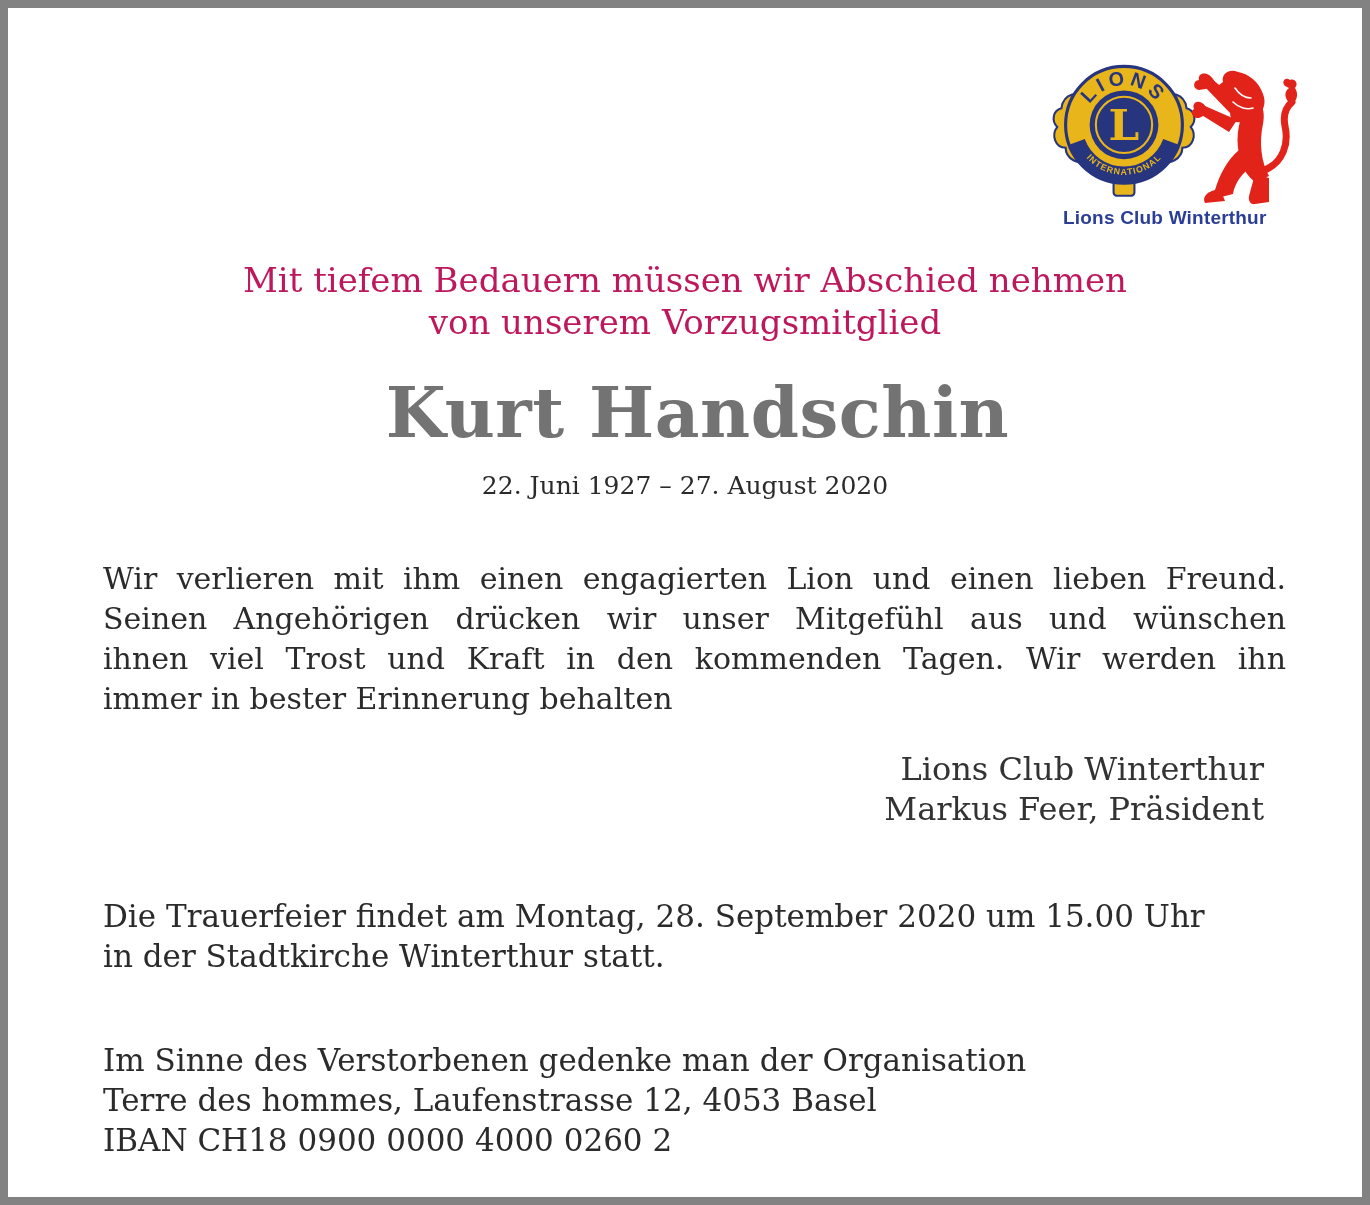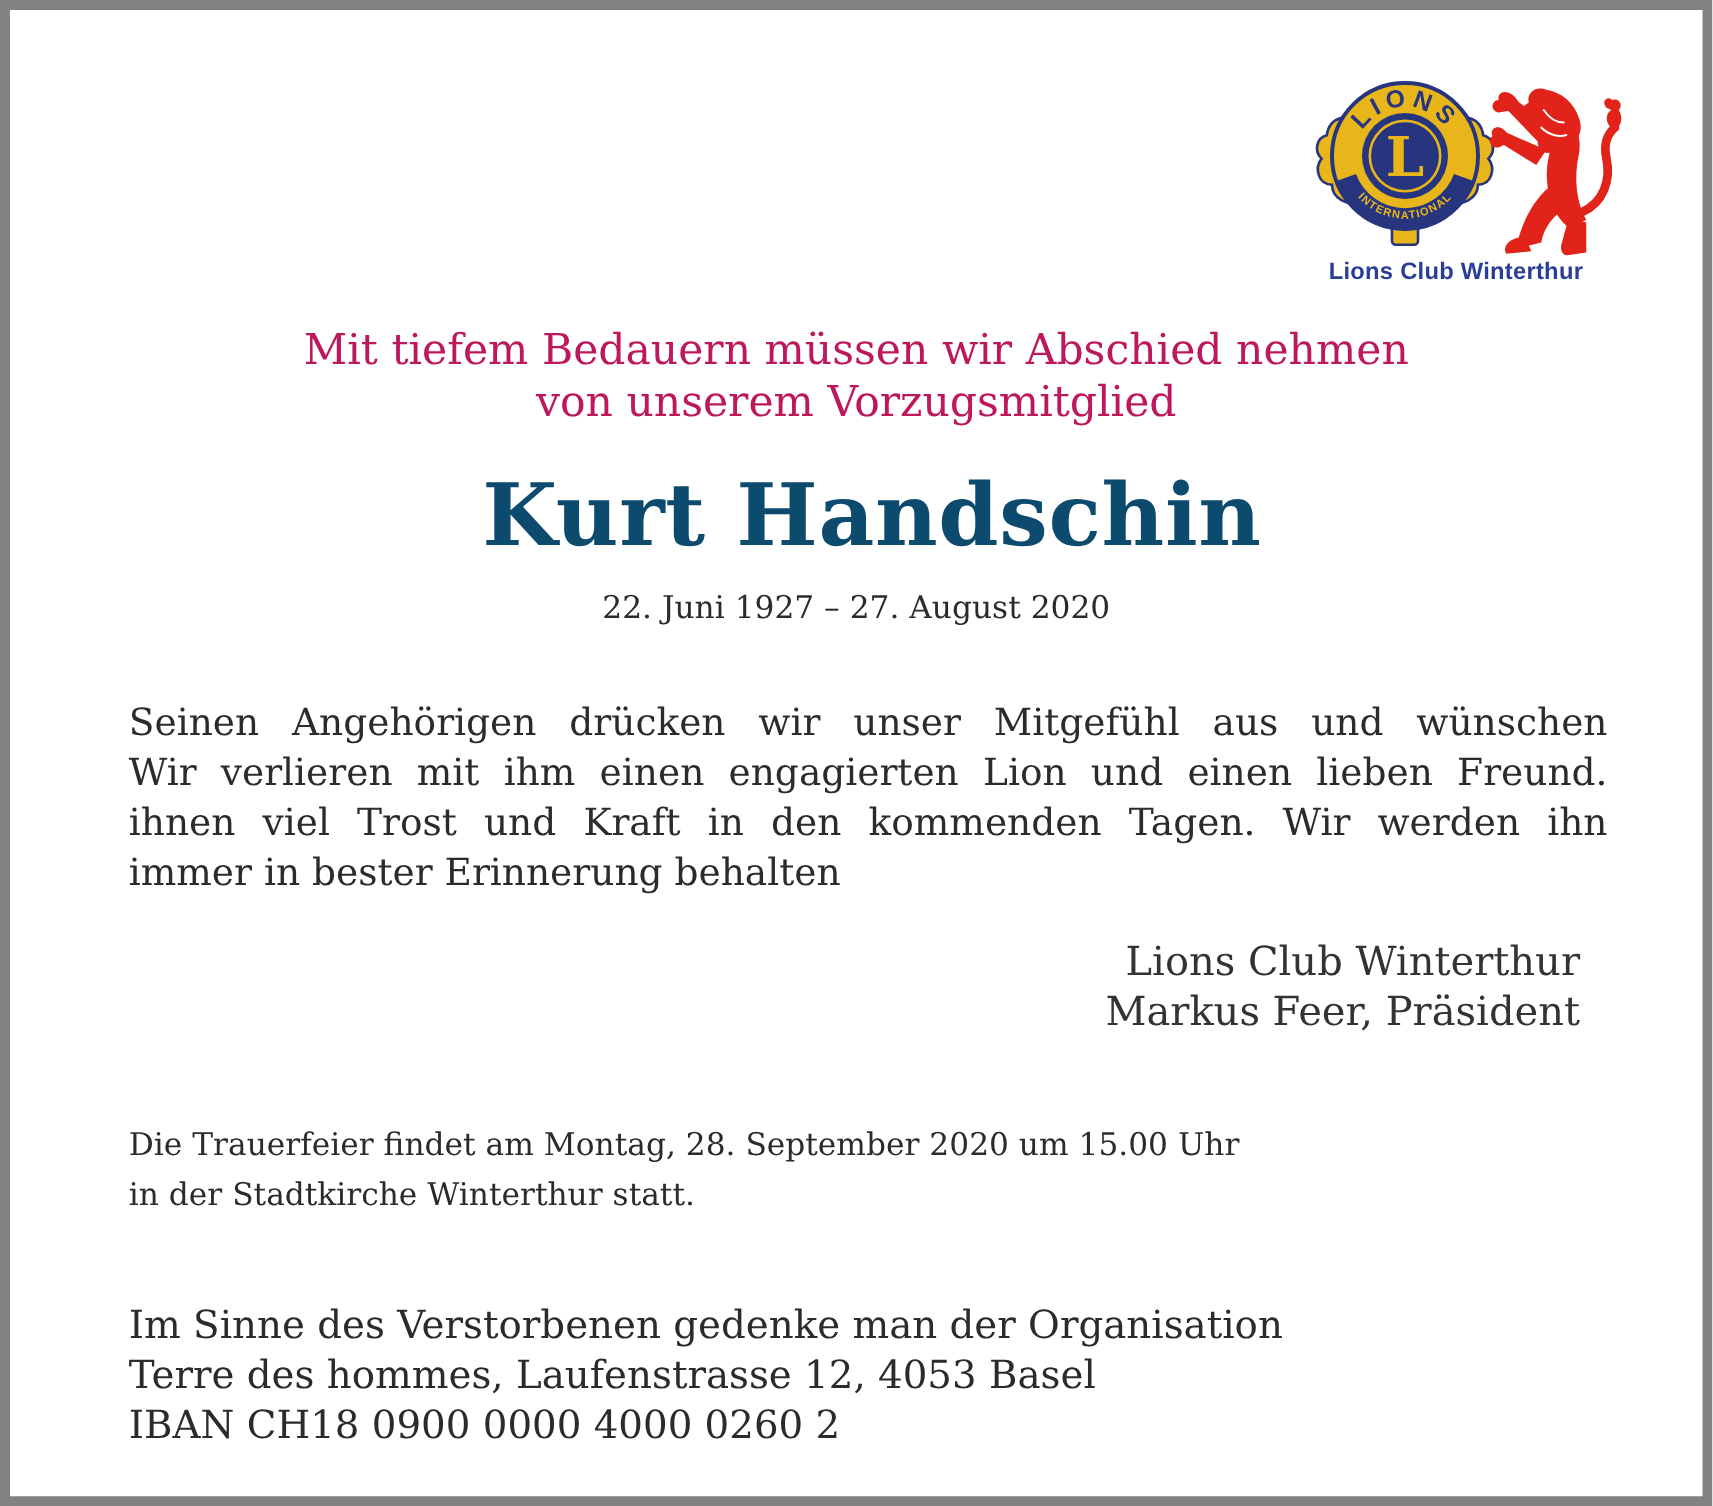--- a/index.html
+++ b/index.html
@@ -37,21 +37,21 @@
     line-height: 42px;
     color: #be185d;
   }
   .deceased-name {
     position: absolute;
     left: 0; right: 0; top: 366px;
     text-align: center;
     font-size: 69px;
     line-height: 78px;
     font-weight: bold;
-    color: #0c4a6e;
+    color: #737373;
     letter-spacing: 0.5px;
     padding-left: 25px;
   }
   .deceased-dates {
     position: absolute;
     left: 0; right: 0; top: 457px;
     text-align: center;
     font-size: 25px;
     line-height: 42px;
     color: #2b2b2b;
@@ -73,21 +73,21 @@
     text-align: right;
     font-size: 32px;
     line-height: 40px;
     color: #333333;
   }
 
   .funeral {
     position: absolute;
     left: 95px; top: 888px;
     width: 1185px;
-    font-size: 25px;
+    font-size: 31px;
     line-height: 40px;
     color: #2b2b2b;
   }
   .donation {
     position: absolute;
     left: 95px; top: 992px;
     width: 1185px;
     font-size: 31px;
     line-height: 40px;
     color: #2b2b2b;
@@ -159,22 +159,22 @@
 
   <div class="intro">
     <div class="line">Mit tiefem Bedauern müssen wir Abschied nehmen</div>
     <div class="line">von unserem Vorzugsmitglied</div>
   </div>
 
   <div class="deceased-name">Kurt Handschin</div>
   <div class="deceased-dates">22. Juni 1927 – 27. August 2020</div>
 
   <div class="tribute">
+    <div class="line just">Wir verlieren mit ihm einen engagierten Lion und einen lieben Freund.</div>
     <div class="line just">Seinen Angehörigen drücken wir unser Mitgefühl aus und wünschen</div>
-    <div class="line just">Wir verlieren mit ihm einen engagierten Lion und einen lieben Freund.</div>
     <div class="line just">ihnen viel Trost und Kraft in den kommenden Tagen. Wir werden ihn</div>
     <div class="line">immer in bester Erinnerung behalten</div>
   </div>
 
   <div class="signature">
     <div class="line">Lions Club Winterthur</div>
     <div class="line">Markus Feer, Präsident</div>
   </div>
 
   <div class="funeral">

